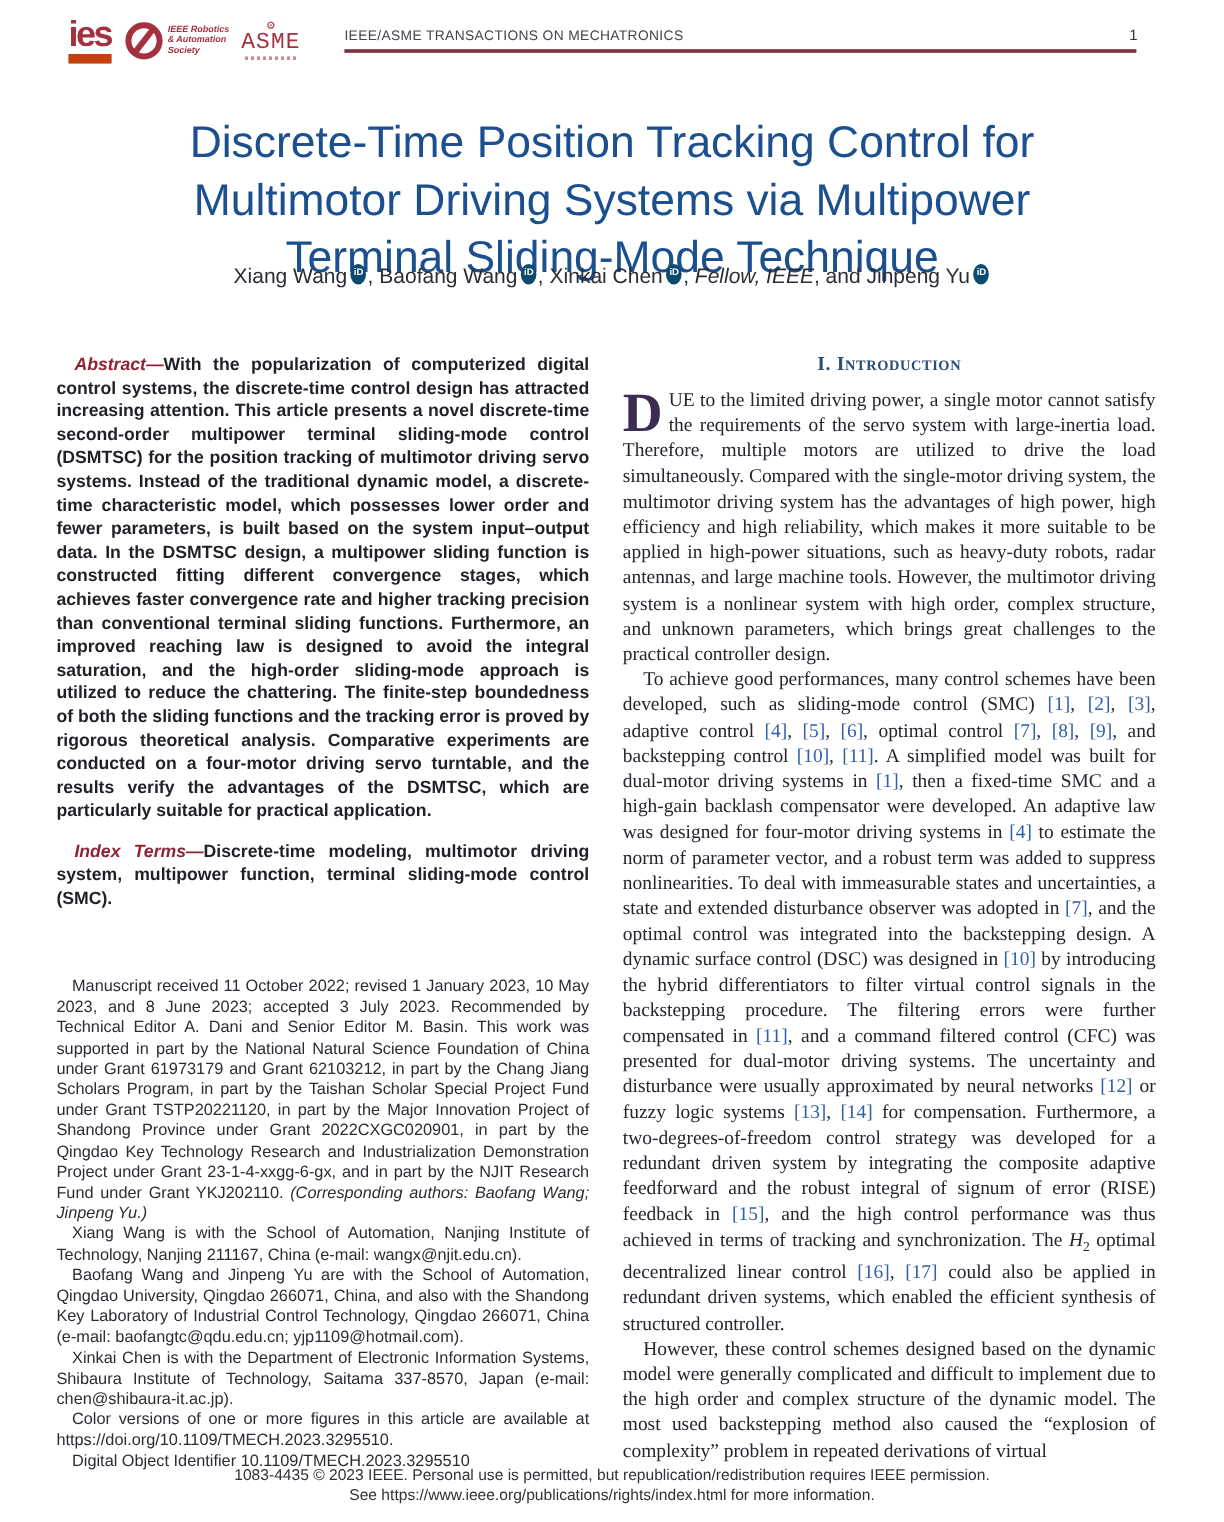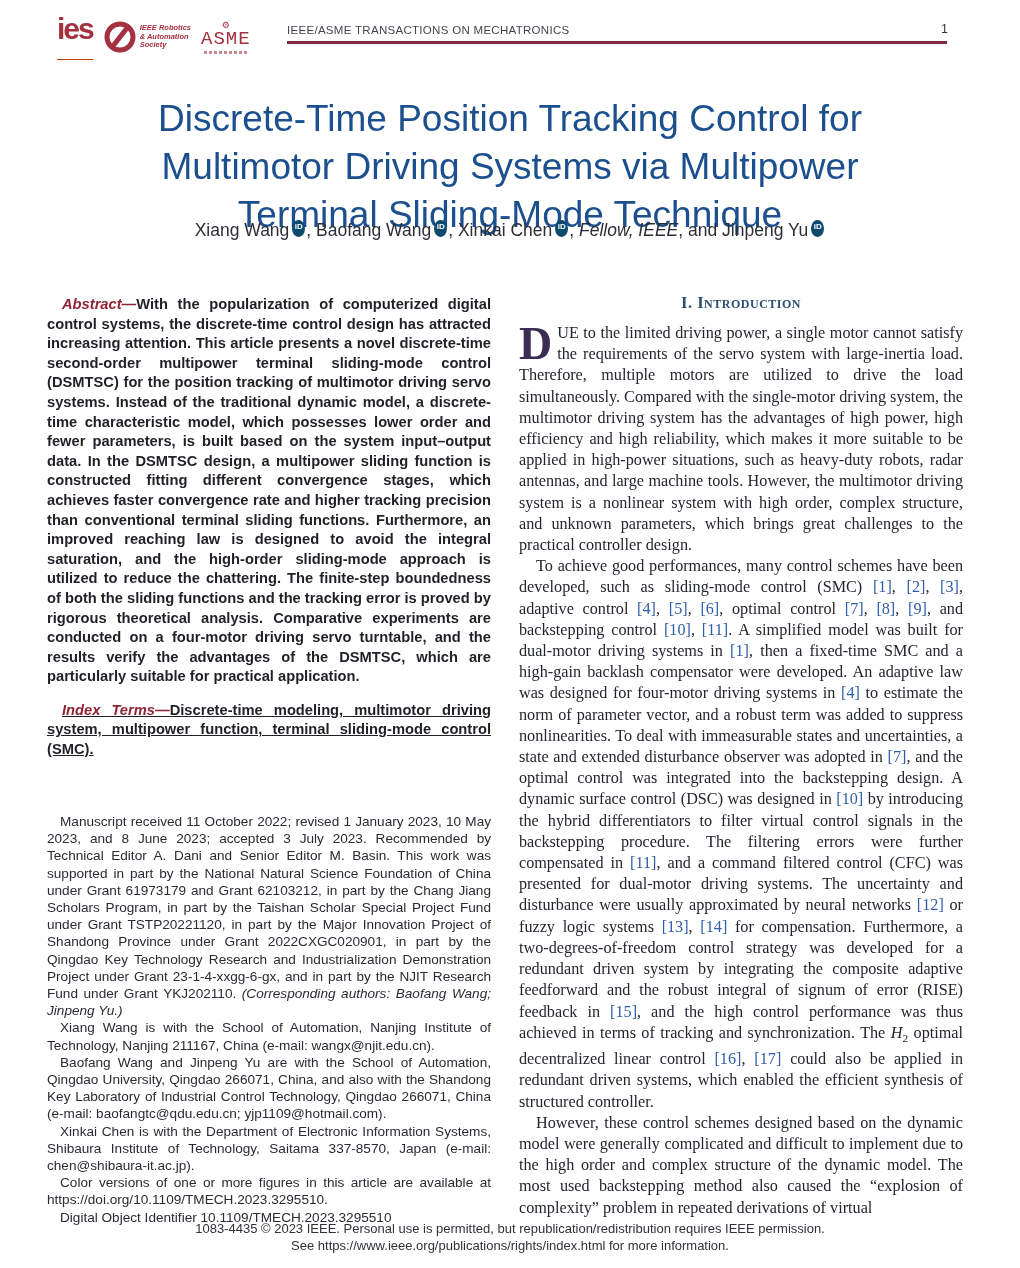--- a/index.html
+++ b/index.html
@@ -4,21 +4,21 @@
 <style>
   html,body{margin:0;padding:0;}
   body{
     width:1020px;height:1268px;position:relative;background:#ffffff;
     font-family:"Liberation Sans",sans-serif;color:#23252c;overflow:hidden;
   }
   
   .header{position:absolute;left:0;top:0;width:1020px;height:60px;}
   .logos{position:absolute;left:57px;top:14px;display:flex;align-items:center;gap:10px;color:#a5303f;}
   .ies-logo{font-weight:bold;font-size:30px;letter-spacing:-2px;line-height:1;
-    border-bottom:1px solid #c2410c;padding-bottom:15px;font-family:"Liberation Sans",sans-serif;}
+    border-bottom:8px solid #c2410c;padding-bottom:1px;font-family:"Liberation Sans",sans-serif;}
   .ras-logo{display:flex;align-items:center;gap:3px;}
   .ras-text{font-size:7.5px;font-weight:bold;font-style:italic;line-height:1.15;color:#a5303f;}
   .asme-logo{display:flex;flex-direction:column;align-items:center;line-height:1;}
   .asme-crest{font-size:9px;line-height:1;}
   .asme-text{font-size:19px;letter-spacing:1px;font-family:Liberation Mono, monospace;color:#a5303f;}
   .asme-sub{width:44px;height:3px;margin-top:2px;
     background:repeating-linear-gradient(90deg,#c98a90 0 3px,transparent 3px 5px);}
   .journal-name{position:absolute;left:287px;top:24px;font-size:11.5px;letter-spacing:.3px;color:#44464d;}
   .page-number{position:absolute;right:72px;top:22px;font-size:12.5px;color:#33353c;}
   .header-rule{position:absolute;left:287px;top:41px;width:660px;height:3px;background:#7d2e3e;}
@@ -29,21 +29,21 @@
   .orcid{display:inline-block;width:13px;height:17px;border-radius:50%;background:#0c4a6e;color:#fff;
     font-size:8px;font-weight:bold;line-height:13px;text-align:center;vertical-align:super;margin:0 1px 0 3px;}
   .fellow{font-style:italic;}
   
   .colL{position:absolute;left:47px;width:444px;}
   .colR{position:absolute;left:519px;top:293px;width:444px;}
   .abstract-block{top:295px;}
   .footnote-block{top:813px;}
   .abstract-block p{margin:0;text-align:justify;font-weight:bold;font-size:14.7px;line-height:19.6px;color:#1f2127;text-indent:15px;}
   .lead-label{font-style:italic;color:#8e2434;}
-  .index-terms{margin-top:14px !important;text-decoration:underline;}
+  .index-terms{margin-top:14px !important;}
   .footnote-block p{margin:0;text-align:justify;font-size:13.6px;line-height:17.2px;color:#2a2c33;text-indent:13px;}
   .fn-italic{font-style:italic;}
   
   .colR{font-family:"Liberation Serif",serif;}
   .section-heading{text-align:center;font-size:16.5px;color:#2a4d75;margin:0 0 10px 0;
     font-variant:small-caps;letter-spacing:.5px;font-family:"Liberation Serif",serif;}
   .body-p{margin:0;text-align:justify;font-size:16.2px;line-height:21.2px;color:#24262f;}
   .body-p + .body-p{text-indent:17px;}
   .dropcap{float:left;font-size:46px;line-height:37px;font-weight:bold;color:#3a2c52;
     padding:2px 5px 0 0;font-family:"Liberation Serif",serif;}

